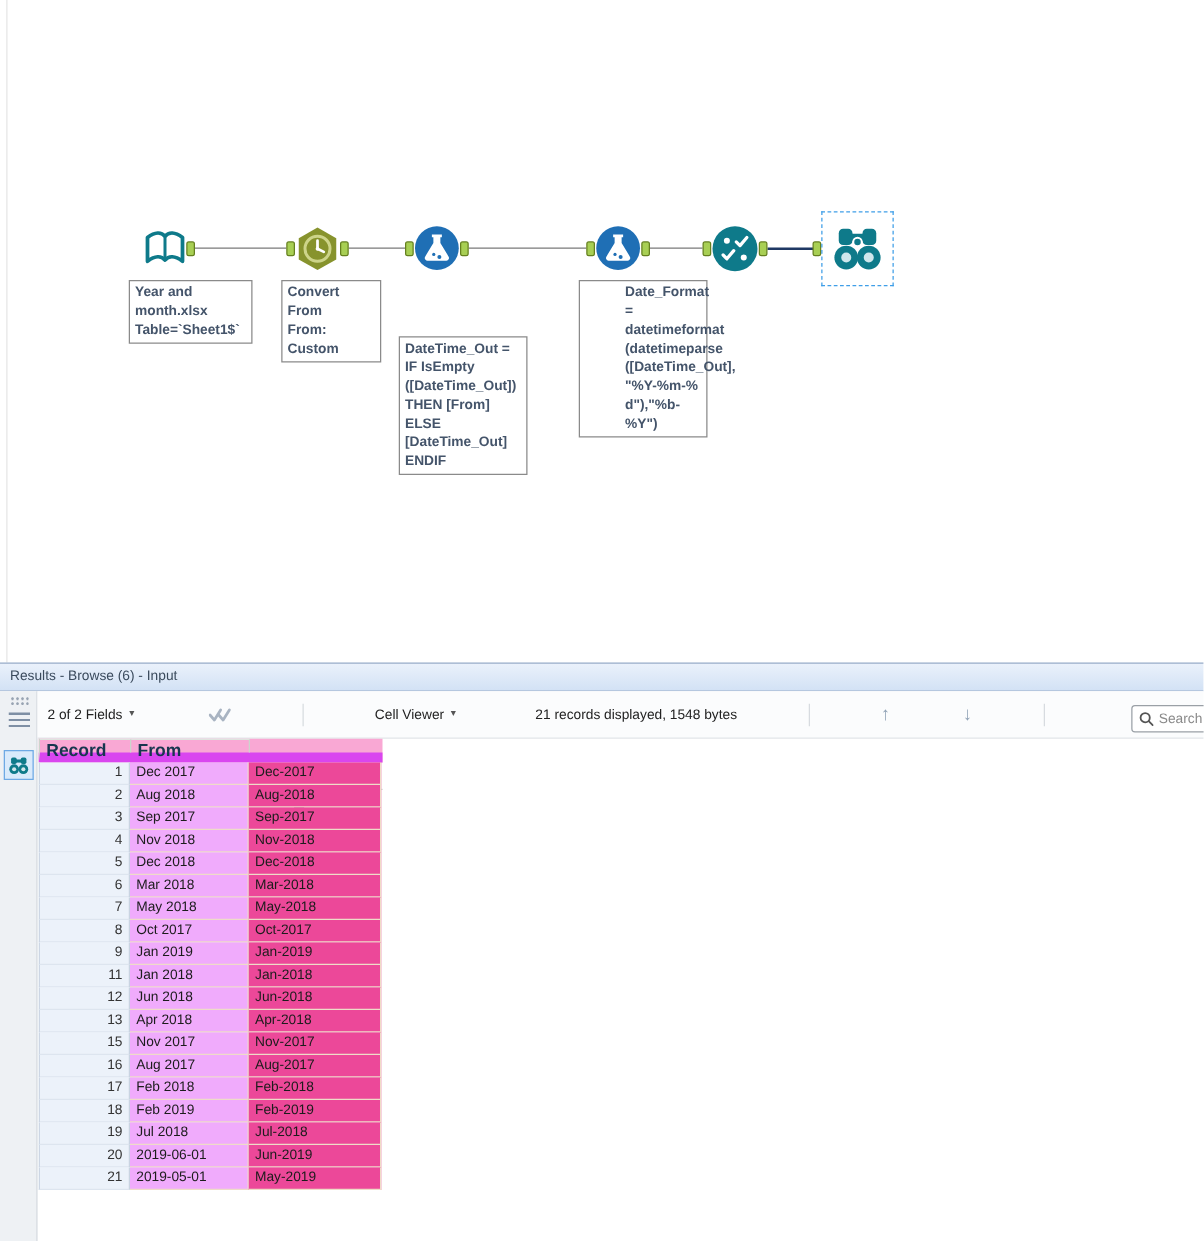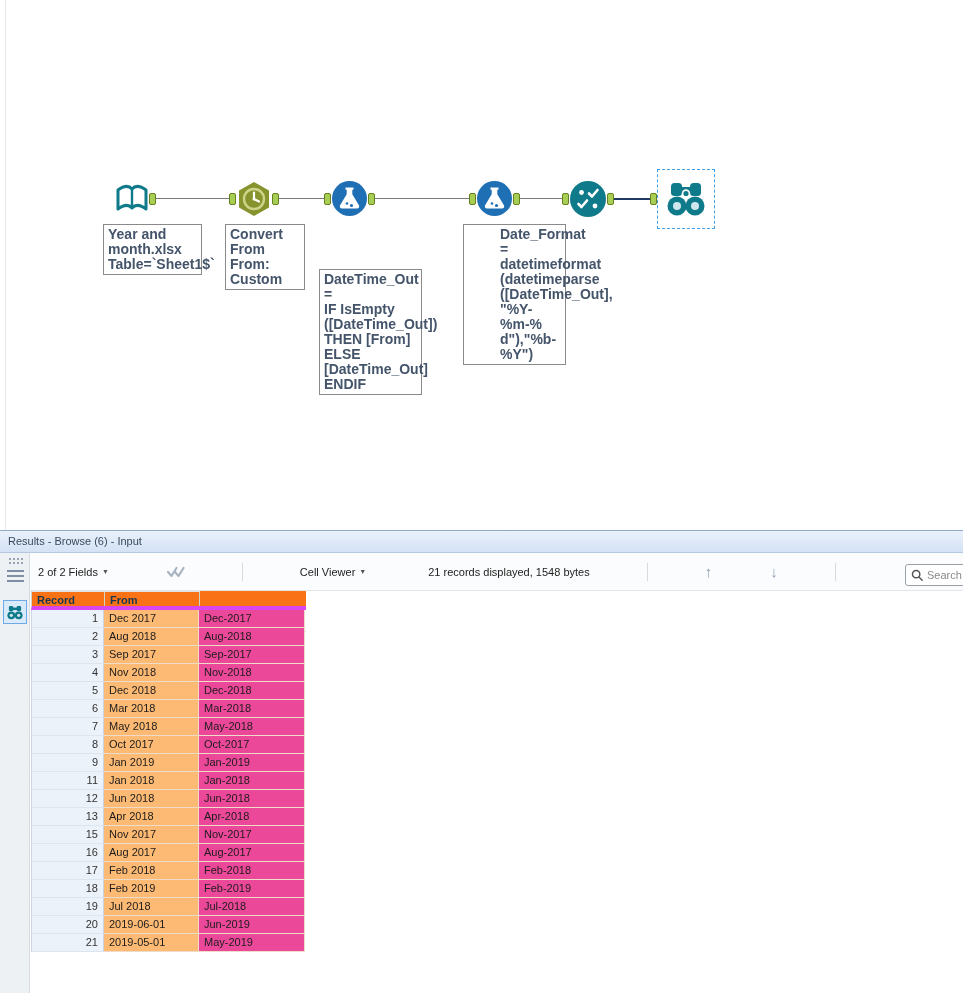--- a/index.html
+++ b/index.html
@@ -8,21 +8,21 @@
   #root { position:relative; width:963px; height:993px; overflow:hidden; background:#fff; }
   .abs { position:absolute; }
 
   
   #canvas-edge { left:5px; top:0; width:1px; height:530px; background:#e6e6e6; }
   .conn { height:1px; background:#7a7a7a; }
   .conn.selected { height:2px; background:#1f3864; }
   .anchor { width:7px; height:12px; background:#a8cf54; border:1px solid #65801f; border-radius:2px; }
   .annotation {
     background:#fff; border:1px solid #8a8a8a; color:#44546a;
-    font-weight:bold; font-size:14px; line-height:15px;
+    font-weight:bold; font-size:11px; line-height:15px;
     padding:2px 4px; white-space:pre-line;
   }
   .sel-box { border:1px dashed #3f9ee8; display:flex; align-items:center; justify-content:center; }
 
   
   #res-header {
     left:0; top:530px; width:963px; height:23px;
     background:linear-gradient(#eaf1fb,#d3e2f5);
     border-top:1px solid #94a9c8; border-bottom:1px solid #b5c7df;
     color:#3a4a5c; font-size:11px; line-height:21px; padding-left:8px;
@@ -41,32 +41,32 @@
   .caret { font-size:7px; color:#555; }
   .tb-sep { width:1px; height:18px; background:#d7dbe0; margin:0 9px; }
   .arrow { font-size:15px; color:#90a2b6; line-height:1; }
 
   #search-box { left:905px; top:564px; width:85px; height:22px; background:#fff;
     border:1px solid #9aa0a6; border-radius:3px; display:flex; align-items:center;
     padding-left:5px; gap:4px; color:#8a8a8a; font-size:11px; }
 
   
   #thead { left:31px; top:591px; display:flex; height:19px;
-    background:#f97316; border-bottom:4px solid #d946ef; border-left:1px solid #ccd5cc;
-    font-weight:bold; font-size:11px; color:#17364f; }
+    background:#f9a8d4; border-bottom:8px solid #d946ef; border-left:1px solid #ccd5cc;
+    font-weight:bold; font-size:14px; color:#17364f; }
   .hcell { line-height:16px; padding-left:5px; border-right:1px solid #ccd5cc; border-top:1px solid #dfe4df; }
   .h0 { width:73px; } .h1 { width:95px; } .h2 { width:106px;margin-top:40px; }
   #rows { left:31px; top:610px; }
   .trow { display:flex; height:18px; }
   .tcell { font-size:11px; line-height:17px; padding:0 5px;
     border-bottom:1px solid #eedcc8; border-right:1px solid #eedcc8;
     color:#1c1c1c; overflow:hidden; white-space:nowrap; }
   .c0 { width:73px; background:#ecf2fa; text-align:right; color:#333;
     border-left:1px solid #ccd6e4; border-right:1px solid #c9d4e2; border-bottom:1px solid #dde5ef; }
-  .c1 { width:95px; background:#fdba74; }
+  .c1 { width:95px; background:#f0abfc; }
   .c2 { width:106px; background:#ec4899; }
 </style>
 </head>
 <body>
 
 <div id="root">
 
   <div class="abs" style="left:0;top:0;width:963px;height:530px;">
     <div id="canvas-edge" class="abs"></div>
 

